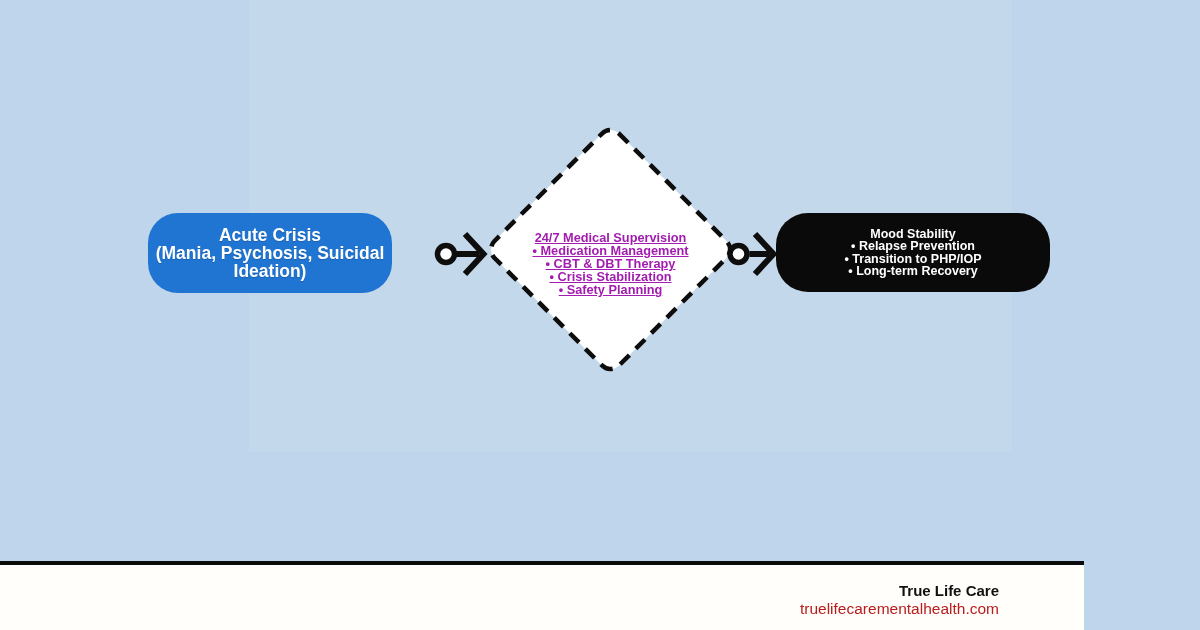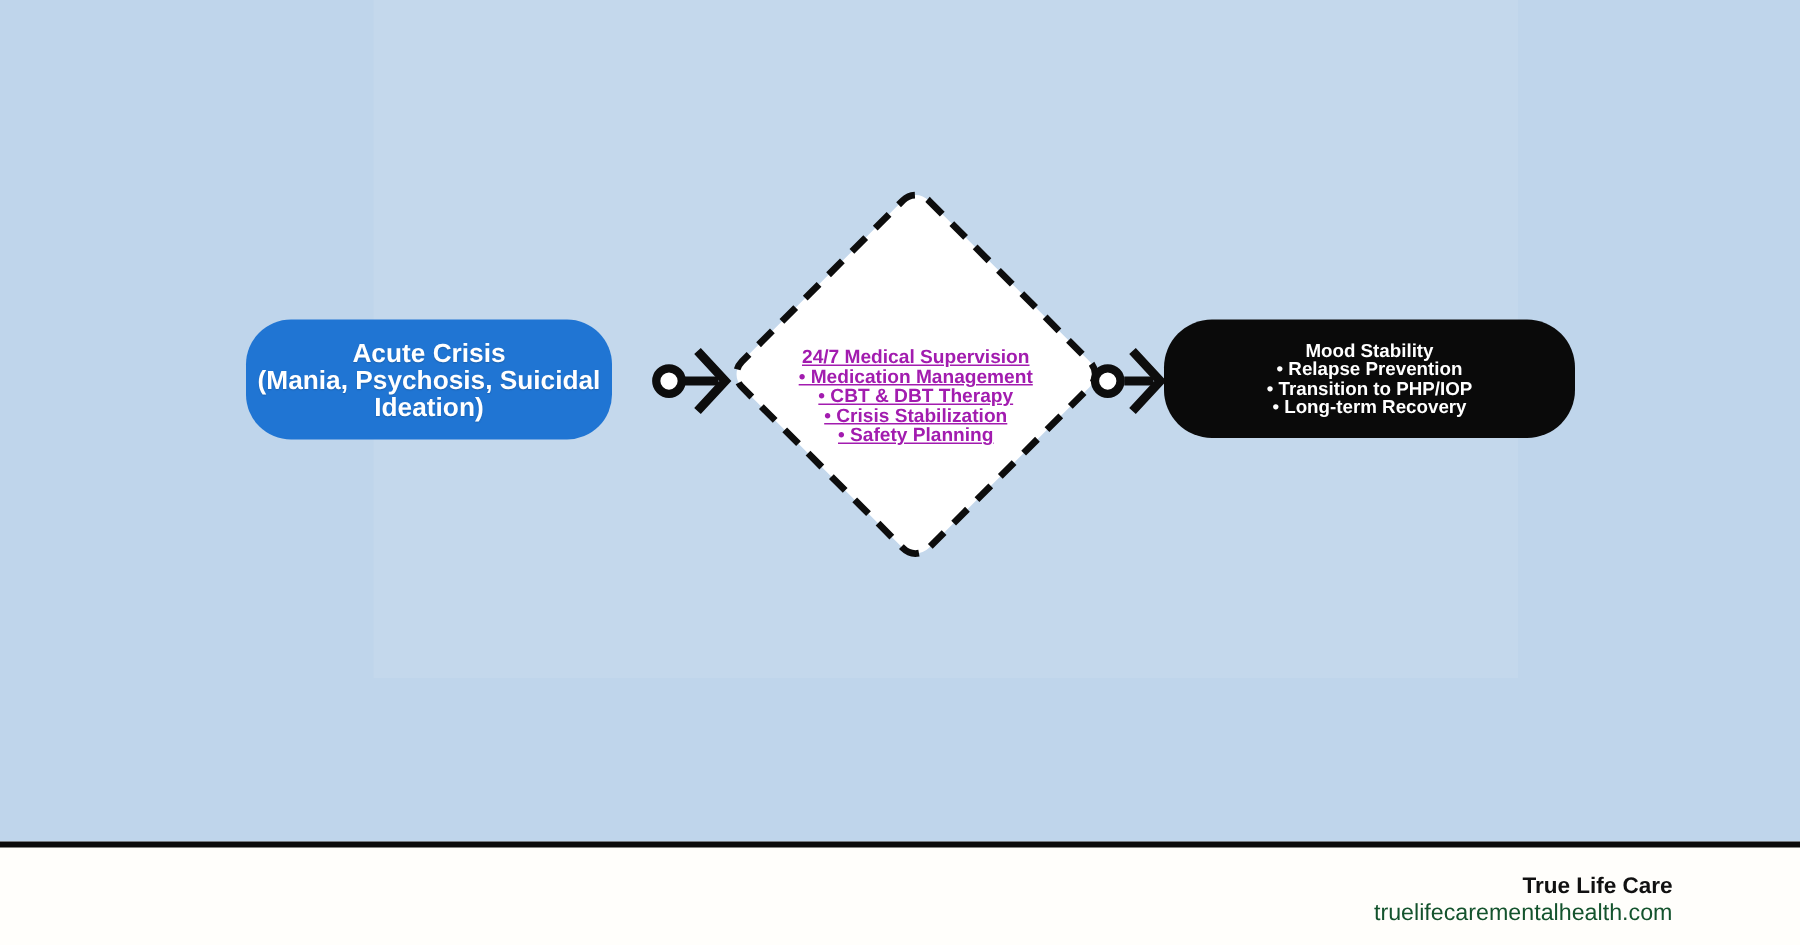--- a/index.html
+++ b/index.html
@@ -32,21 +32,21 @@
   .stage {
     position: absolute;
     display: flex;
     align-items: center;
     justify-content: center;
     text-align: center;
     white-space: pre-line;
     box-sizing: border-box;
   }
   .stage-start {
-    left: 164px;
+    left: 148px;
     top: 213px;
     width: 244px;
     height: 80px;
     border-radius: 30px;
     background: #2075d3;
     color: #ffffff;
     font-size: 17.5px;
     line-height: 18px;
     font-weight: bold;
     text-shadow: 0 1px 1px rgba(0,0,0,0.18);
@@ -74,42 +74,42 @@
     color: #a21caf;
     font-size: 12.75px;
     line-height: 13.1px;
     font-weight: bold;
     text-decoration: underline;
   }
   .footer {
     position: absolute;
     left: 0;
     top: 561px;
-    width: 1200px;
+    width: 1084px;
     height: 69px;
     box-sizing: border-box;
     background: #fffefb;
     border-top: 4px solid #0b0b0b;
   }
   .footer-content {
     position: absolute;
     right: 85px;
     top: 16px;
     text-align: right;
   }
   .footer-brand {
     font-size: 15px;
     line-height: 19px;
     font-weight: bold;
     color: #111111;
   }
   .footer-website {
     font-size: 15.5px;
     line-height: 18px;
-    color: #14532d;
+    color: #b91c1c;
   }
 </style>
 </head>
 <body>
 
 <div class="canvas-tint"></div>
 
 <svg class="shapes" viewBox="0 0 1200 630">
 
   <g transform="translate(610.5 249.5) rotate(45)">

